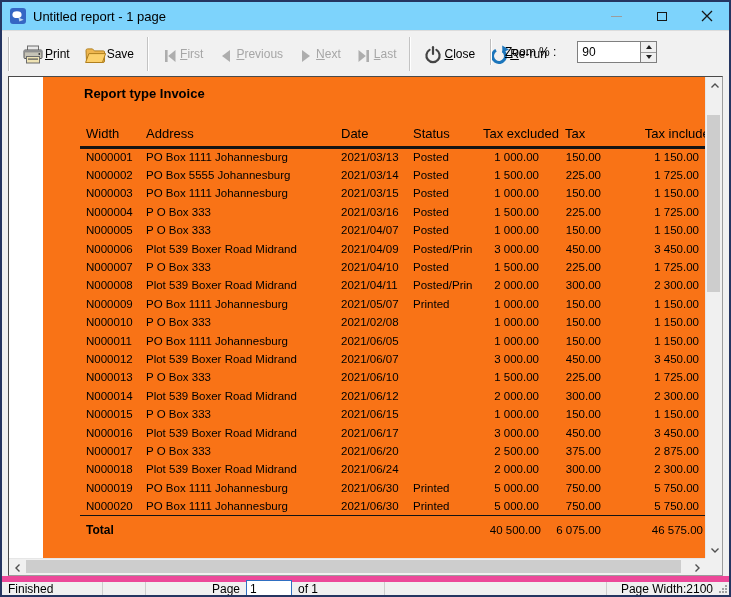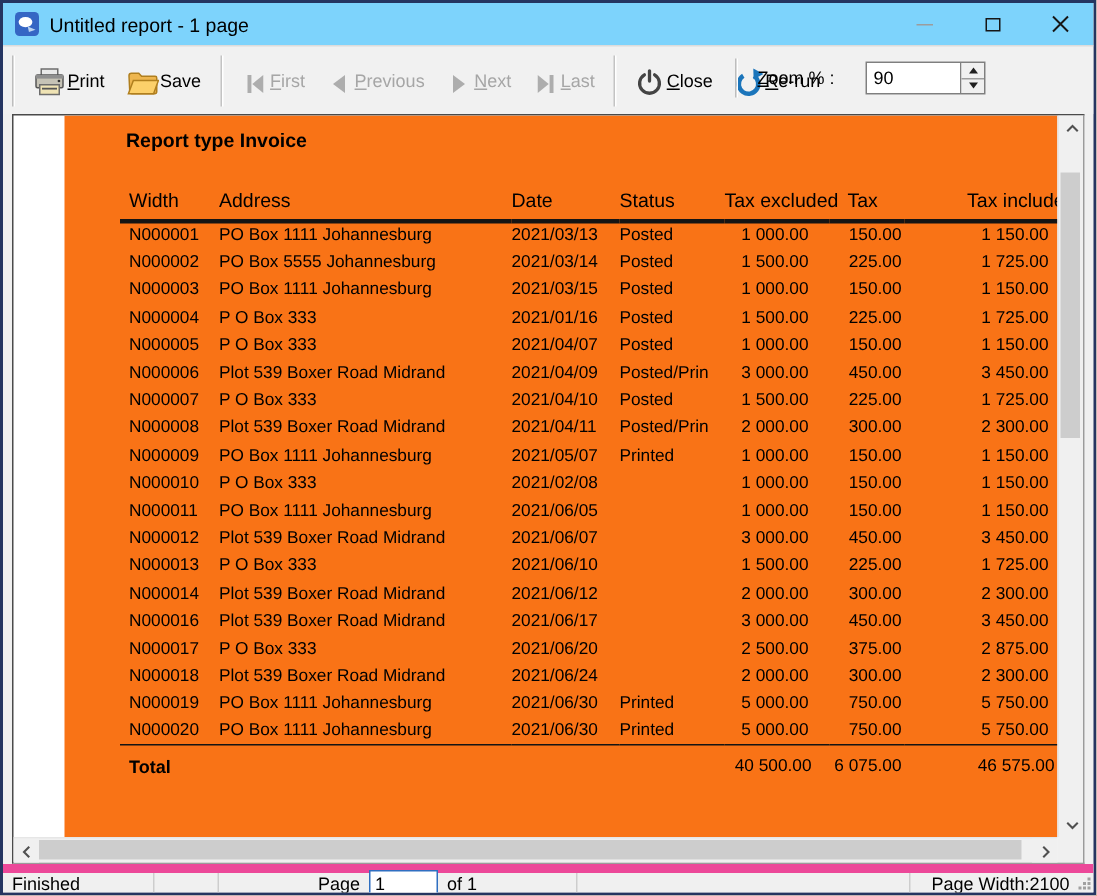--- a/index.html
+++ b/index.html
@@ -260,21 +260,21 @@
     <td class="c2">PO Box 1111 Johannesburg</td>
     <td class="c3">2021/03/15</td>
     <td class="c4">Posted</td>
     <td class="c5">1 000.00</td>
     <td class="c6">150.00</td>
     <td class="c7">1 150.00</td>
   </tr>
             <tr>
     <td class="c1">N000004</td>
     <td class="c2">P O Box 333</td>
-    <td class="c3">2021/01/16</td>
+    <td class="c3">2021/03/16</td>
     <td class="c4">Posted</td>
     <td class="c5">1 500.00</td>
     <td class="c6">225.00</td>
     <td class="c7">1 725.00</td>
   </tr>
             <tr>
     <td class="c1">N000005</td>
     <td class="c2">P O Box 333</td>
     <td class="c3">2021/04/07</td>
     <td class="c4">Posted</td>
@@ -355,20 +355,29 @@
     <td class="c7">1 725.00</td>
   </tr>
             <tr>
     <td class="c1">N000014</td>
     <td class="c2">Plot 539 Boxer Road Midrand</td>
     <td class="c3">2021/06/12</td>
     <td class="c4"></td>
     <td class="c5">2 000.00</td>
     <td class="c6">300.00</td>
     <td class="c7">2 300.00</td>
+  </tr>
+            <tr>
+    <td class="c1">N000015</td>
+    <td class="c2">P O Box 333</td>
+    <td class="c3">2021/06/15</td>
+    <td class="c4"></td>
+    <td class="c5">1 000.00</td>
+    <td class="c6">150.00</td>
+    <td class="c7">1 150.00</td>
   </tr>
             <tr>
     <td class="c1">N000016</td>
     <td class="c2">Plot 539 Boxer Road Midrand</td>
     <td class="c3">2021/06/17</td>
     <td class="c4"></td>
     <td class="c5">3 000.00</td>
     <td class="c6">450.00</td>
     <td class="c7">3 450.00</td>
   </tr>

